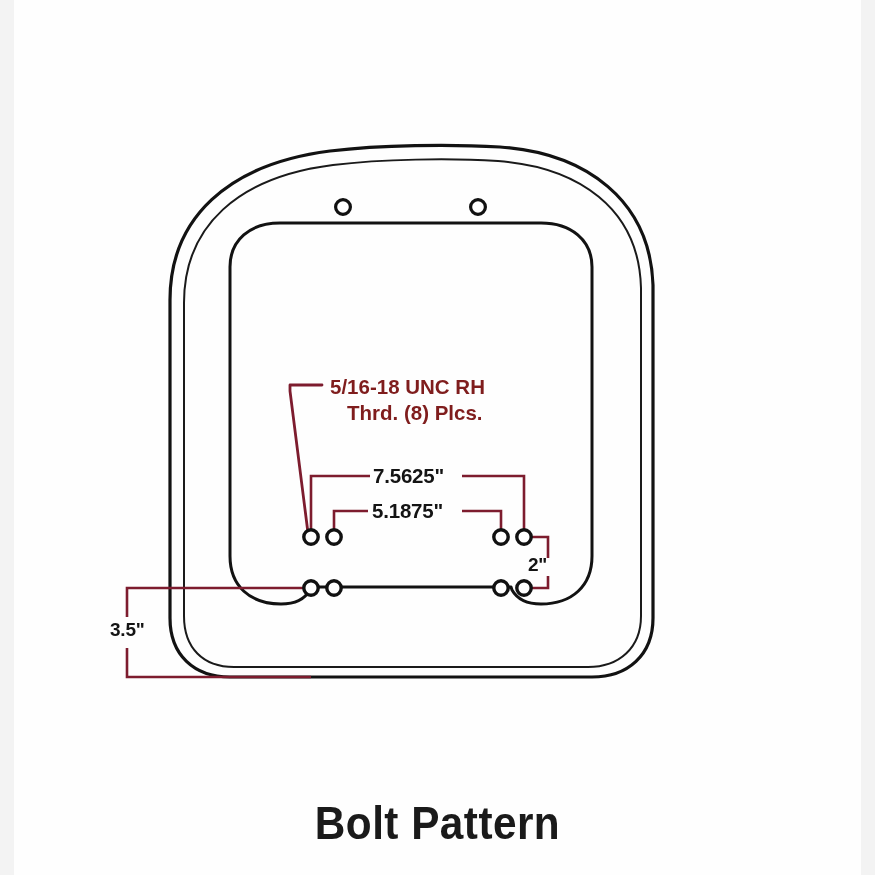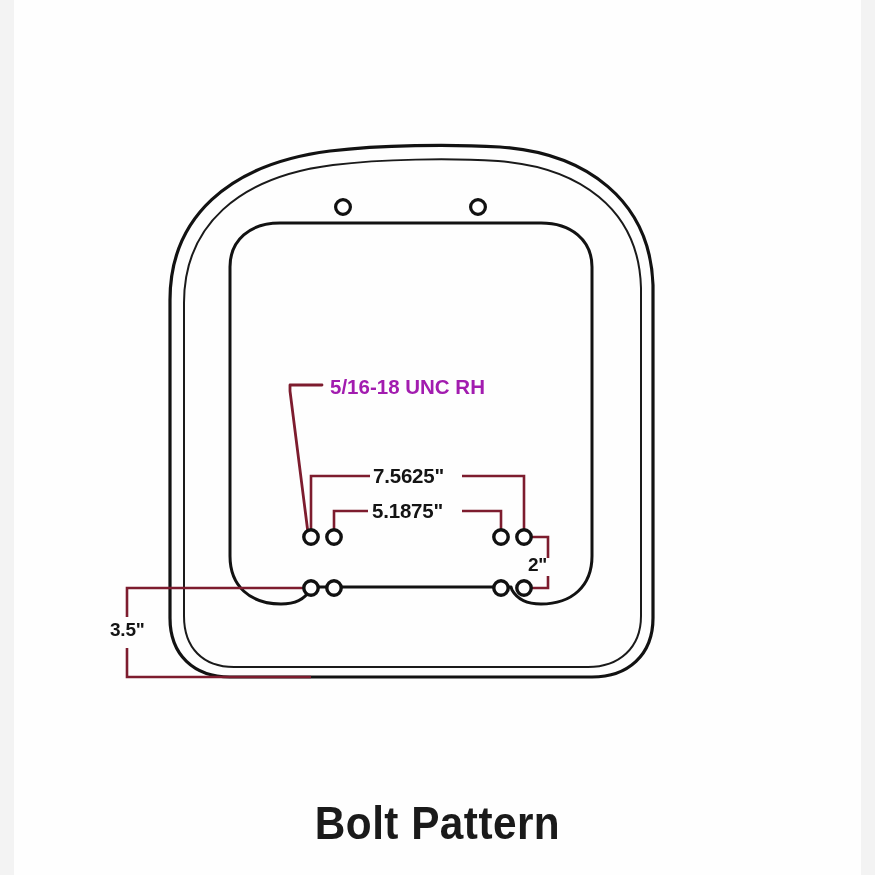--- a/index.html
+++ b/index.html
@@ -88,21 +88,21 @@
   }
   .dim-label.sz-small {
     font-size: 19px;
   }
   .note-block {
     position: absolute;
     text-align: center;
     font-family: "Liberation Sans", sans-serif;
     font-weight: bold;
     font-size: 20.5px;
-    color: #a21caf;
+    color: #7f1d1d;
     line-height: 1.25;
     white-space: nowrap;
   }
   #caption-title {
     position: absolute;
     left: 0;
     right: 0;
     top: 796px;
     text-align: center;
     font-family: "Liberation Sans", sans-serif;
@@ -192,20 +192,21 @@
     <circle class="bolt-hole" cx="311" cy="588" r="7.2"></circle>
     <circle class="bolt-hole" cx="334" cy="588" r="7.2"></circle>
 
     <circle class="bolt-hole" cx="501" cy="588" r="7.2"></circle>
     <circle class="bolt-hole" cx="524" cy="588" r="7.2"></circle>
 
   </svg>
 
   <div class="note-block" style="left:330px; top:374px; text-align:left;">
     <div>5/16-18 UNC RH</div>
+    <div style="margin-left:17px;">Thrd. (8) Plcs.</div>
   </div>
 
   <div class="dim-label sz-main" style="left:373px; top:465px;">7.5625"</div>
 
   <div class="dim-label sz-main" style="left:372px; top:500px;">5.1875"</div>
 
   <div class="dim-label sz-small" style="left:528px; top:555px;">2"</div>
 
   <div class="dim-label sz-small" style="left:110px; top:620px;">3.5"</div>
 

